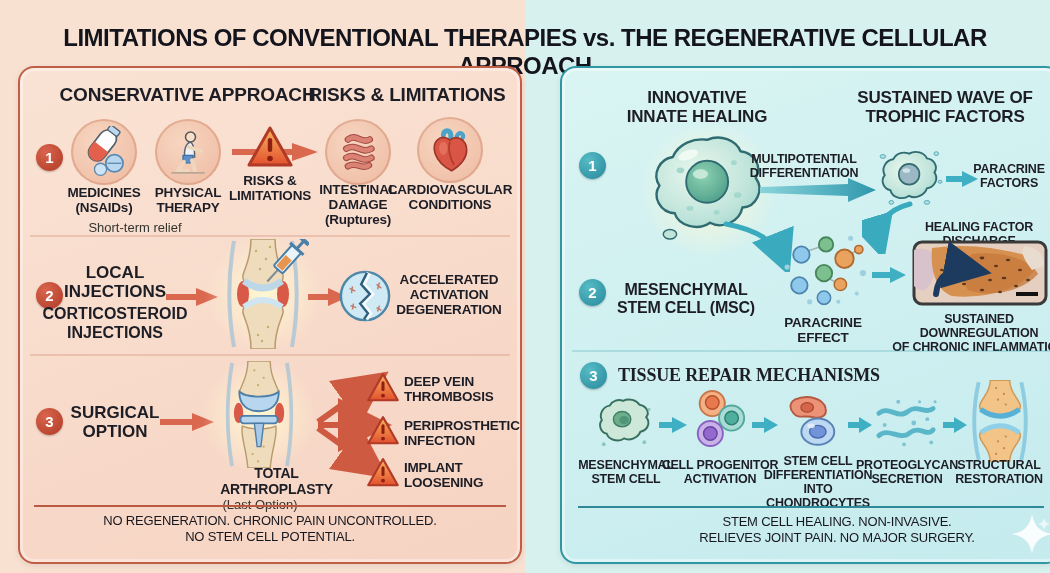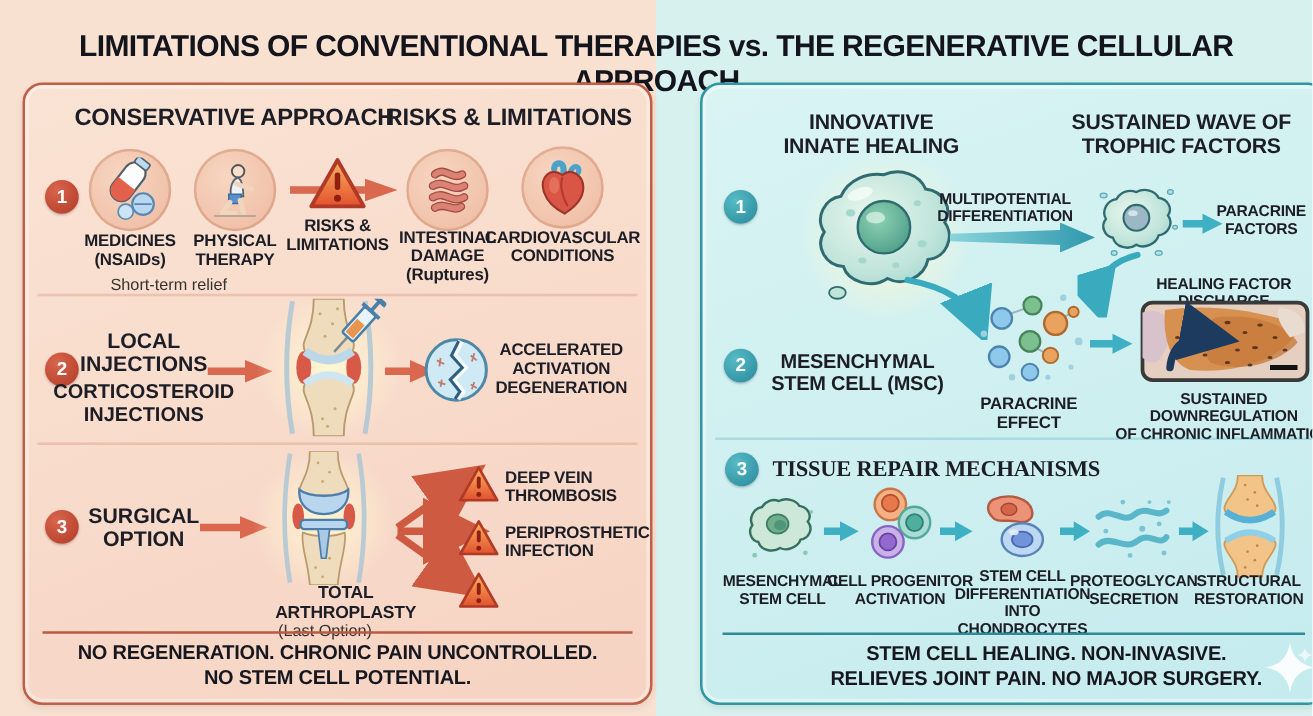--- a/index.html
+++ b/index.html
@@ -25,21 +25,21 @@
     font-weight:800;font-size:15px;color:#fff;box-shadow:0 1px 2px rgba(0,0,0,.25);}
   .badge.red{background:radial-gradient(circle at 35% 30%,#d9654d,#b03a26);}
   .badge.teal{background:radial-gradient(circle at 35% 30%,#56bcc6,#27879a);}
   .circ{width:66px;height:66px;border-radius:50%;background:radial-gradient(circle at 40% 35%,#f7d6c1,#eeb9a0);
     box-shadow:inset 0 0 0 2px rgba(205,135,105,.45);display:flex;align-items:center;justify-content:center;}
   .glow{border-radius:50%;background:radial-gradient(circle,rgba(255,248,210,.95) 0%,rgba(255,248,210,0) 70%);}
   .sep-l{height:2px;background:rgba(190,95,74,.22);}
   .sep-r{height:2px;background:rgba(47,151,163,.22);}
   .div-l{height:2px;background:#bb5a43;}
   .div-r{height:2px;background:#2f8a98;}
-  .foot{font-size:16px;font-weight:700;color:#17171f;text-align:center;white-space:pre-line;line-height:1.25;letter-spacing:-0.2px;}
+  .foot{font-size:13px;font-weight:400;color:#17171f;text-align:center;white-space:pre-line;line-height:1.25;letter-spacing:-0.2px;}
   svg{display:block;}
 </style>
 </head>
 <body>
 
 <div id="stage">
 
   <svg width="0" height="0" class="abs" aria-hidden="true">
     <defs>
       <linearGradient id="gradTri" x1="0" y1="0" x2="0" y2="1">
@@ -261,20 +261,22 @@
     </svg>
     <svg class="abs" style="left:346px;top:389px;" width="34" height="31" viewBox="0 0 48 44">
       <polygon points="24,3 45,40 3,40" fill="url(#gradTri)" stroke="#b03a26" stroke-width="3" stroke-linejoin="round"></polygon>
       <rect x="21.8" y="13" width="4.4" height="14" rx="2.2" fill="#8f1f12"></rect>
         <circle cx="24" cy="33.5" r="2.8" fill="#8f1f12"></circle>
     </svg>
     <div class="abs lbl left" style="left:384px;top:306px;width:112px;">DEEP VEIN
 THROMBOSIS</div>
     <div class="abs lbl left" style="left:384px;top:350px;width:112px;">PERIPROSTHETIC
 INFECTION</div>
+    <div class="abs lbl left" style="left:384px;top:392px;width:112px;">IMPLANT
+LOOSENING</div>
 
     <div class="abs div-l" style="left:14px;top:437px;width:472px;"></div>
     <div class="abs foot" style="left:0;top:445px;width:100%;">NO REGENERATION. CHRONIC PAIN UNCONTROLLED.
 NO STEM CELL POTENTIAL.</div>
   </div>
 
   <div id="right-panel" class="abs panel">
 
     <div class="abs hdr" style="left:40px;top:20px;width:190px;font-size:17px;">INNOVATIVE
 INNATE HEALING</div>

